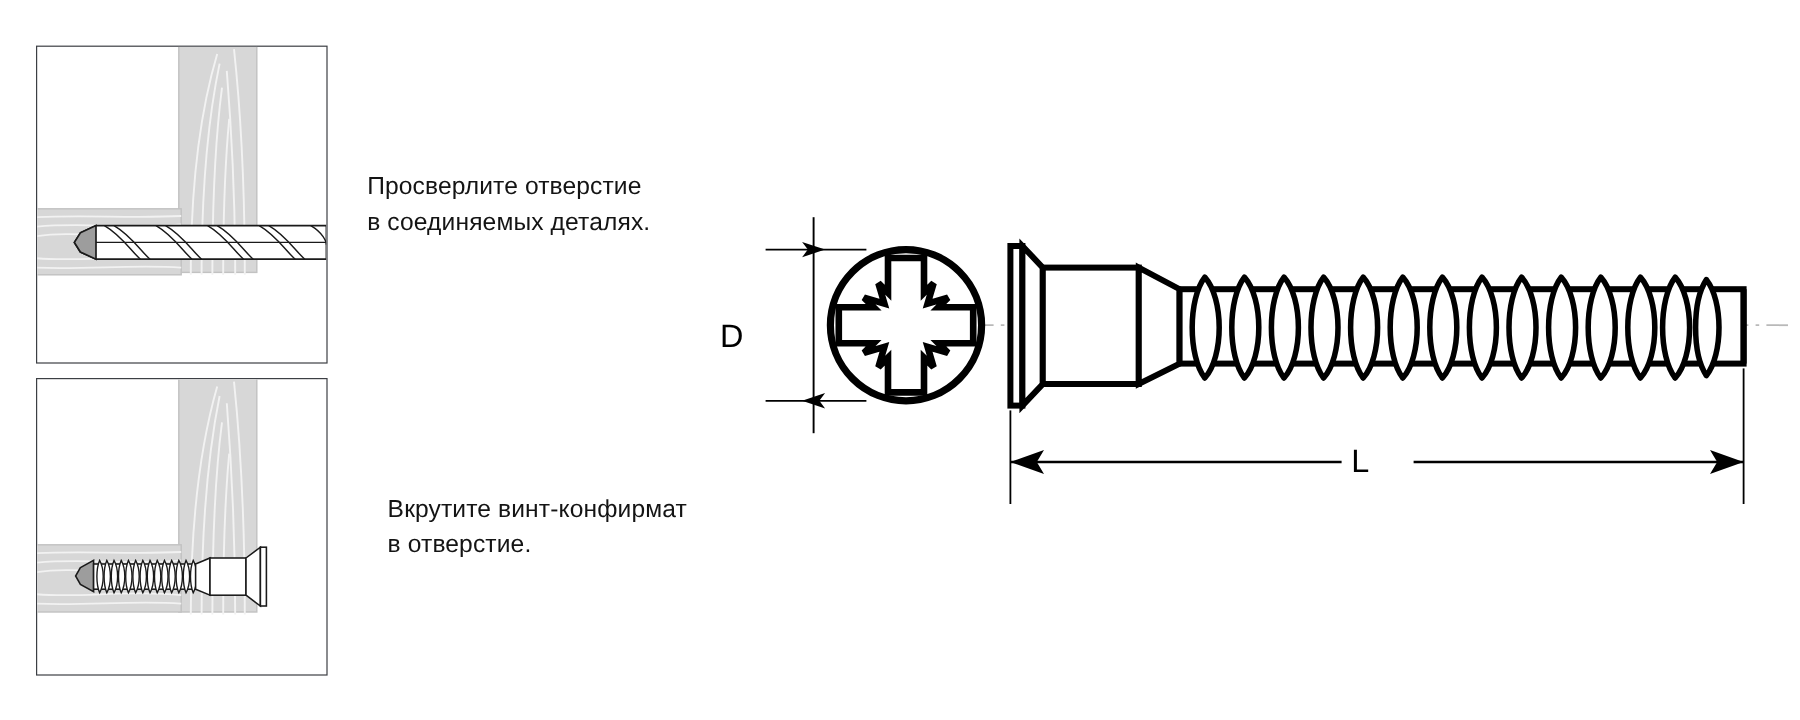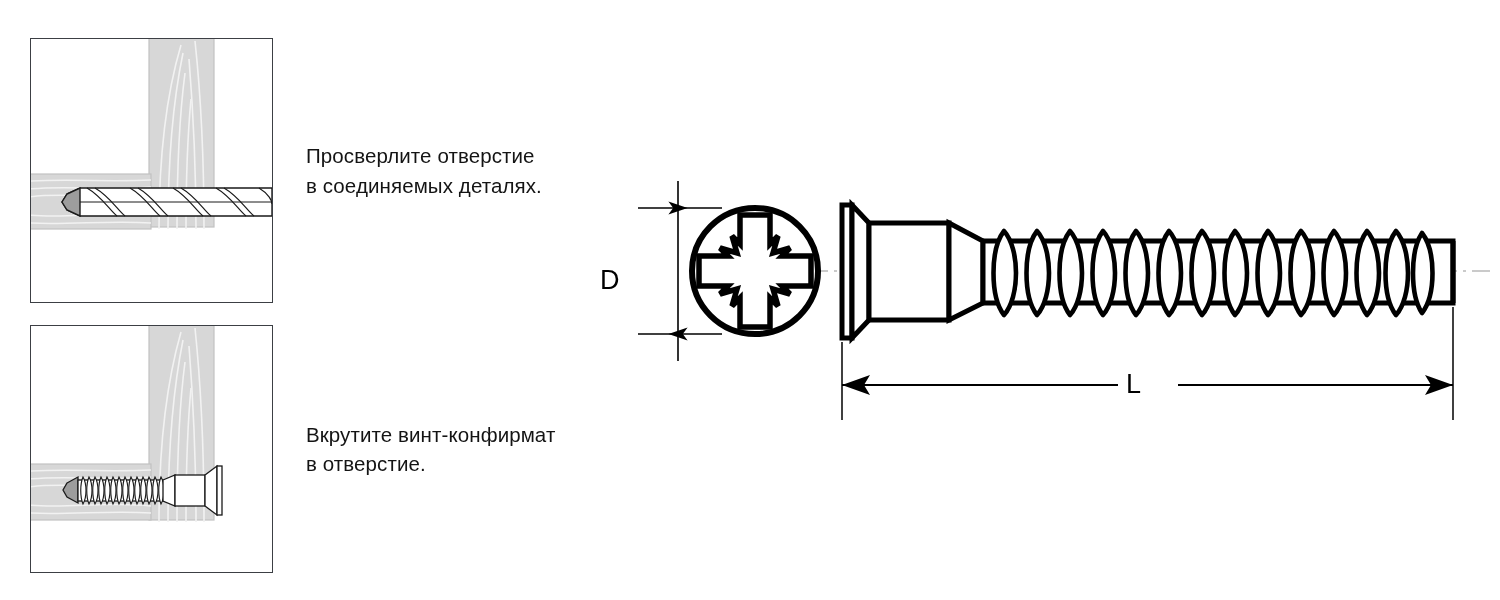--- a/index.html
+++ b/index.html
@@ -22,21 +22,21 @@
     height: 600px;
   }
 
   
   .step {
     position: absolute;
     display: flex;
     align-items: center;
   }
   .step-1 { left: 30px; top: 38px; }
-  .step-2 { left: 30px; top: 325px; }
+  .step-2 { left: 30px; top: 315px; gap: 17px; }
 
   .panel {
     width: 243px;
     height: 265px;
     border: 1.4px solid #3c3f44;
     box-sizing: border-box;
     background: #ffffff;
     position: relative;
     overflow: hidden;
     flex: 0 0 auto;

